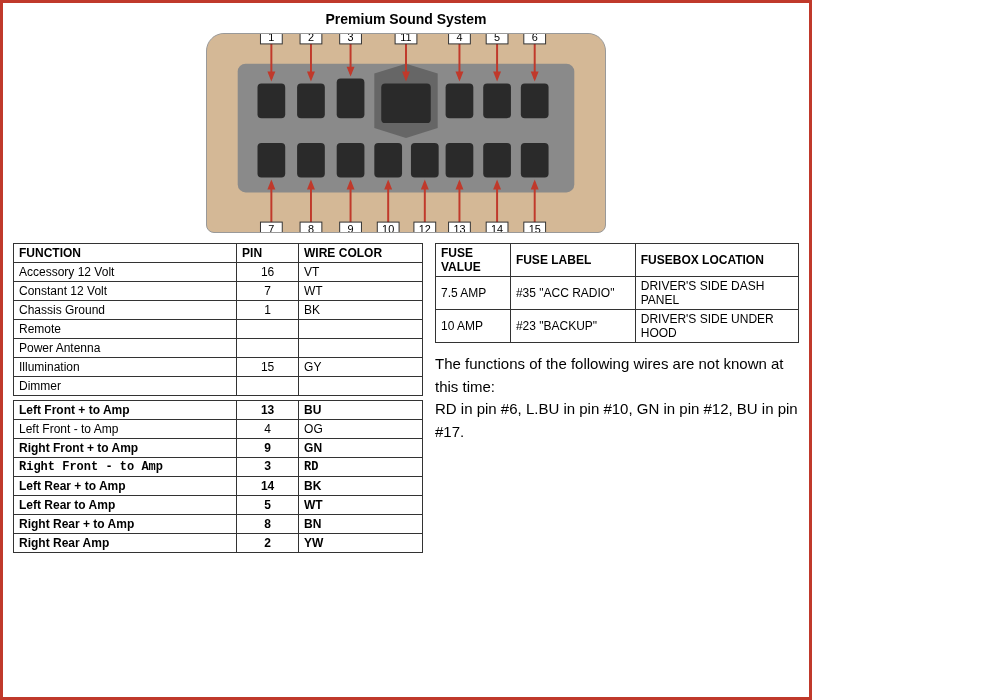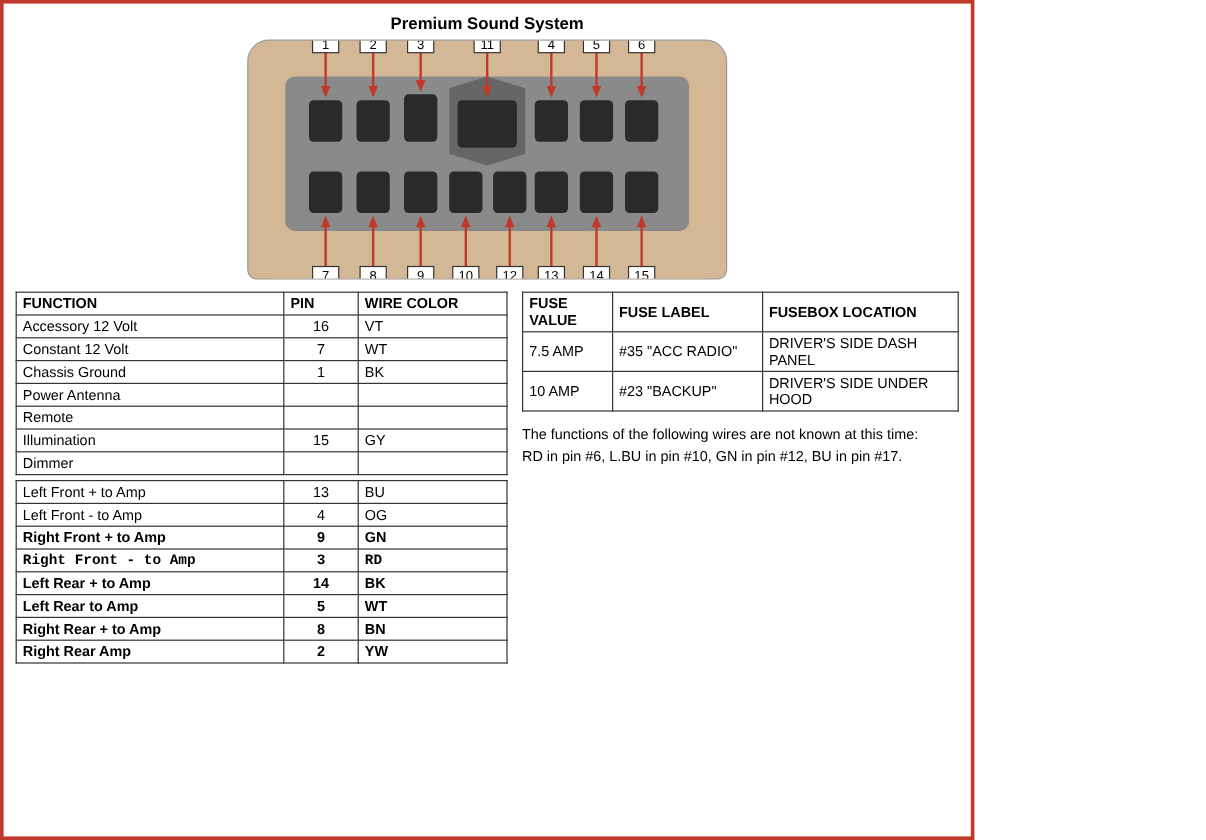--- a/index.html
+++ b/index.html
@@ -71,21 +71,21 @@
       text-align: left;
     }
     .main-table td:nth-child(1) { width: 180px; }
     .main-table td:nth-child(2) { width: 50px; text-align: center; }
     .main-table td:nth-child(3) { width: 100px; }
     .fuse-table { margin-bottom: 10px; }
     .fuse-table td:nth-child(1) { width: 90px; }
     .fuse-table td:nth-child(2) { width: 160px; }
     .fuse-table td:nth-child(3) { width: 220px; }
     .note-text {
-      font-size: 12px;
+      font-size: 15px;
       margin-top: 8px;
       line-height: 1.5;
     }
   </style>
 </head>
 <body>
 
 <div class="outer">
   <div class="page-title">Premium Sound System</div>
 
@@ -235,43 +235,43 @@
               <td>Constant 12 Volt</td>
               <td style="text-align: center;">7</td>
               <td>WT</td>
             </tr>
             <tr>
               <td>Chassis Ground</td>
               <td style="text-align: center;">1</td>
               <td>BK</td>
             </tr>
             <tr>
+              <td>Remote</td>
+              <td style="text-align: center;"></td>
+              <td></td>
+            </tr>
+            <tr>
               <td>Power Antenna</td>
               <td style="text-align: center;"></td>
               <td></td>
             </tr>
             <tr>
-              <td>Remote</td>
-              <td style="text-align: center;"></td>
-              <td></td>
-            </tr>
-            <tr>
               <td>Illumination</td>
               <td style="text-align: center;">15</td>
               <td>GY</td>
             </tr>
             <tr>
               <td>Dimmer</td>
               <td style="text-align: center;"></td>
               <td></td>
             </tr>
             <tr style="height: 5px;">
               <td colspan="3" style="border: none; padding: 0px;"></td>
             </tr>
-            <tr style="font-weight: normal;">
+            <tr style="font-weight: bold;">
               <td>Left Front + to Amp</td>
               <td style="text-align: center;">13</td>
               <td>BU</td>
             </tr>
             <tr style="font-weight: normal;">
               <td>Left Front - to Amp</td>
               <td style="text-align: center;">4</td>
               <td>OG</td>
             </tr>
             <tr style="font-weight: bold;">

